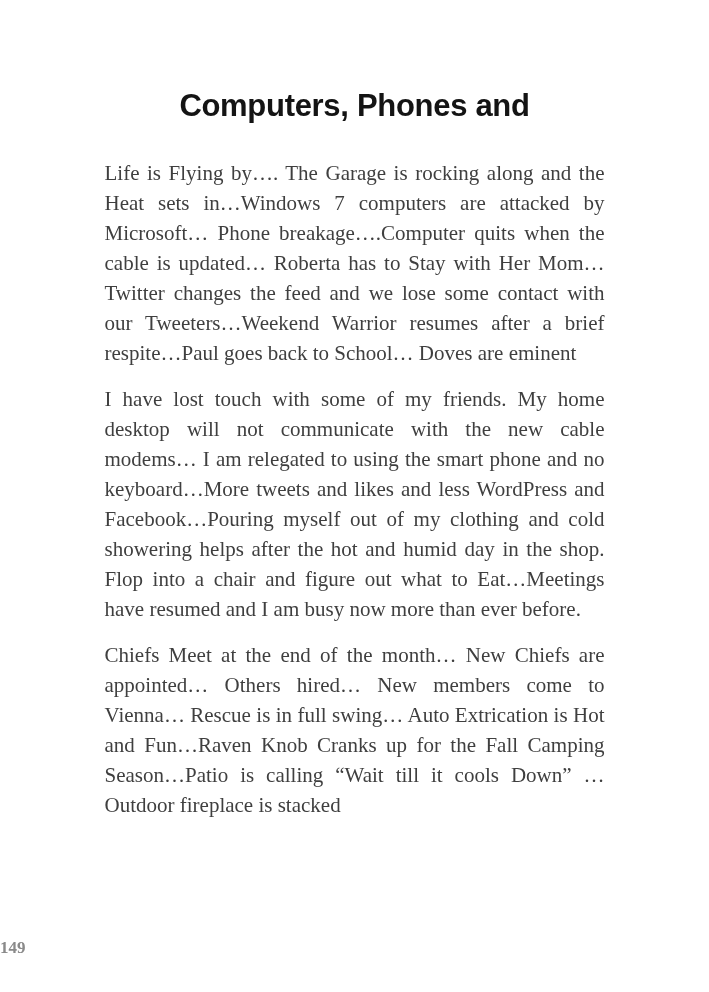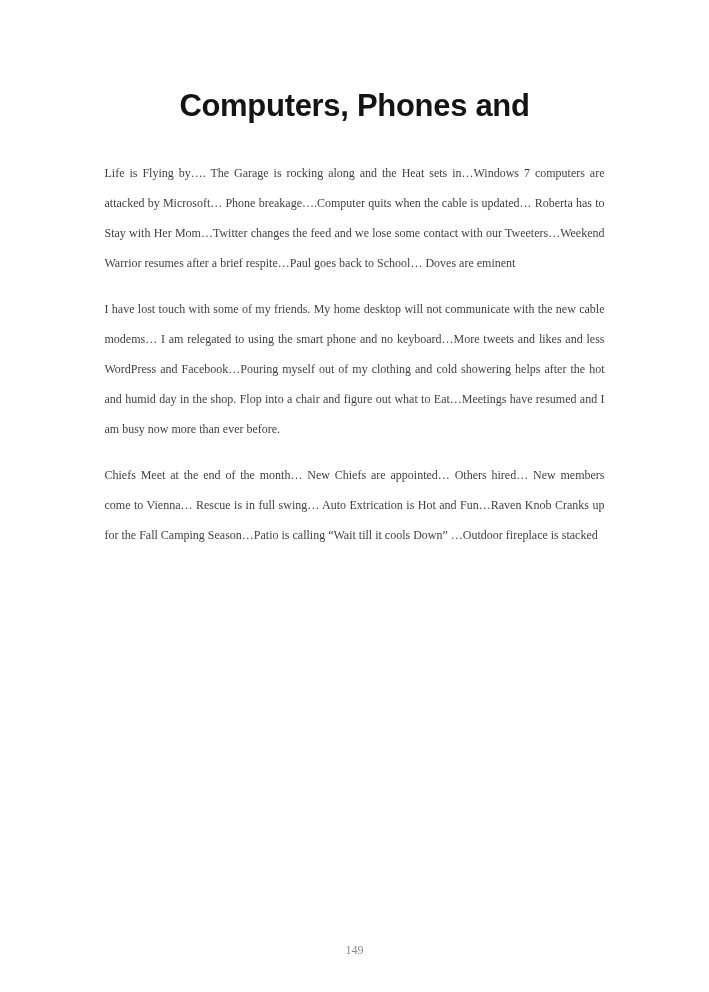--- a/index.html
+++ b/index.html
@@ -26,37 +26,37 @@
     color: #141414;
     letter-spacing: -0.3px;
   }
   .title-line {
     display: block;
   }
   .article {
     width: 500px;
     margin: 31px auto 0 auto;
     font-family: "Liberation Serif", "DejaVu Serif", serif;
-    font-size: 12px;
+    font-size: 21px;
     line-height: 30px;
     color: #3f3f3f;
     text-align: justify;
   }
   .article p {
     margin: 0 0 16px 0;
   }
   .footer {
     position: absolute;
     left: 0;
     right: 0;
     bottom: 34px;
-    text-align: center;
     font-family: "Liberation Serif", "DejaVu Serif", serif;
-    font-size: 12px;
+    font-size: 17px;
     color: #8a8a8a;
+    font-weight: bold;
   }
 </style>
 </head>
 <body>
 
 <div class="page">
 
   <h1 class="title">
     <span class="title-line">Computers, Phones and</span>
   </h1>

